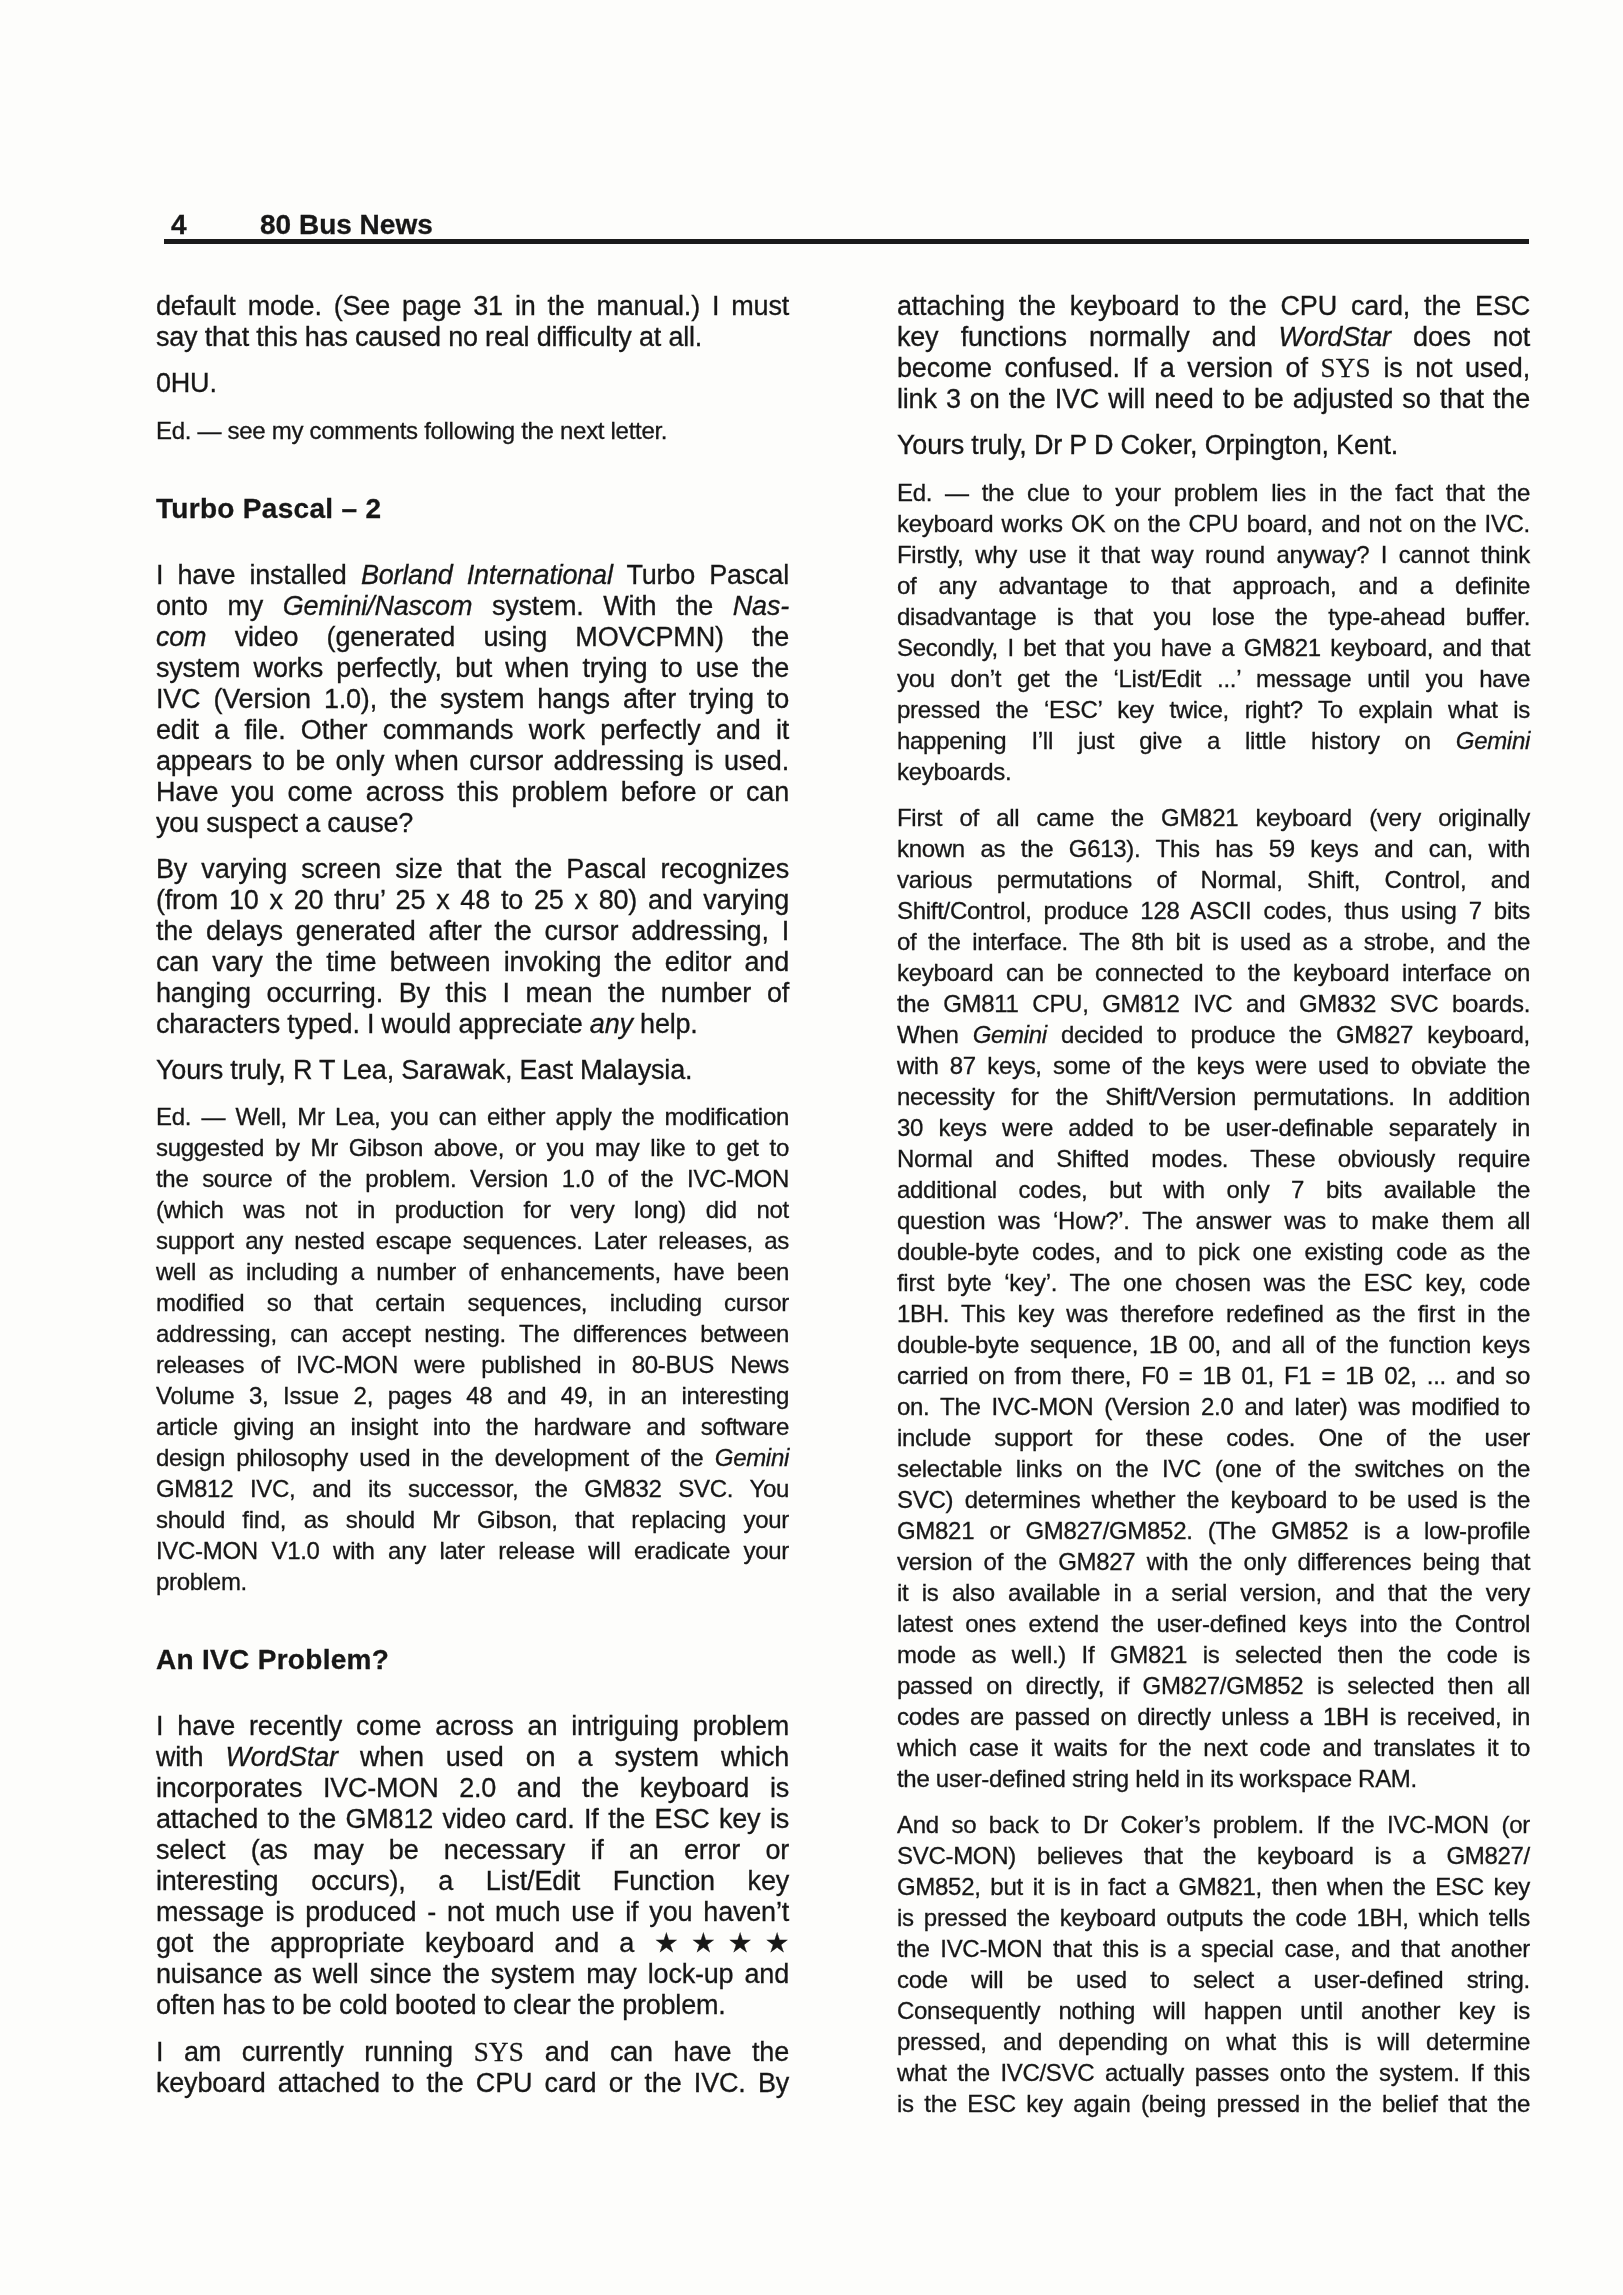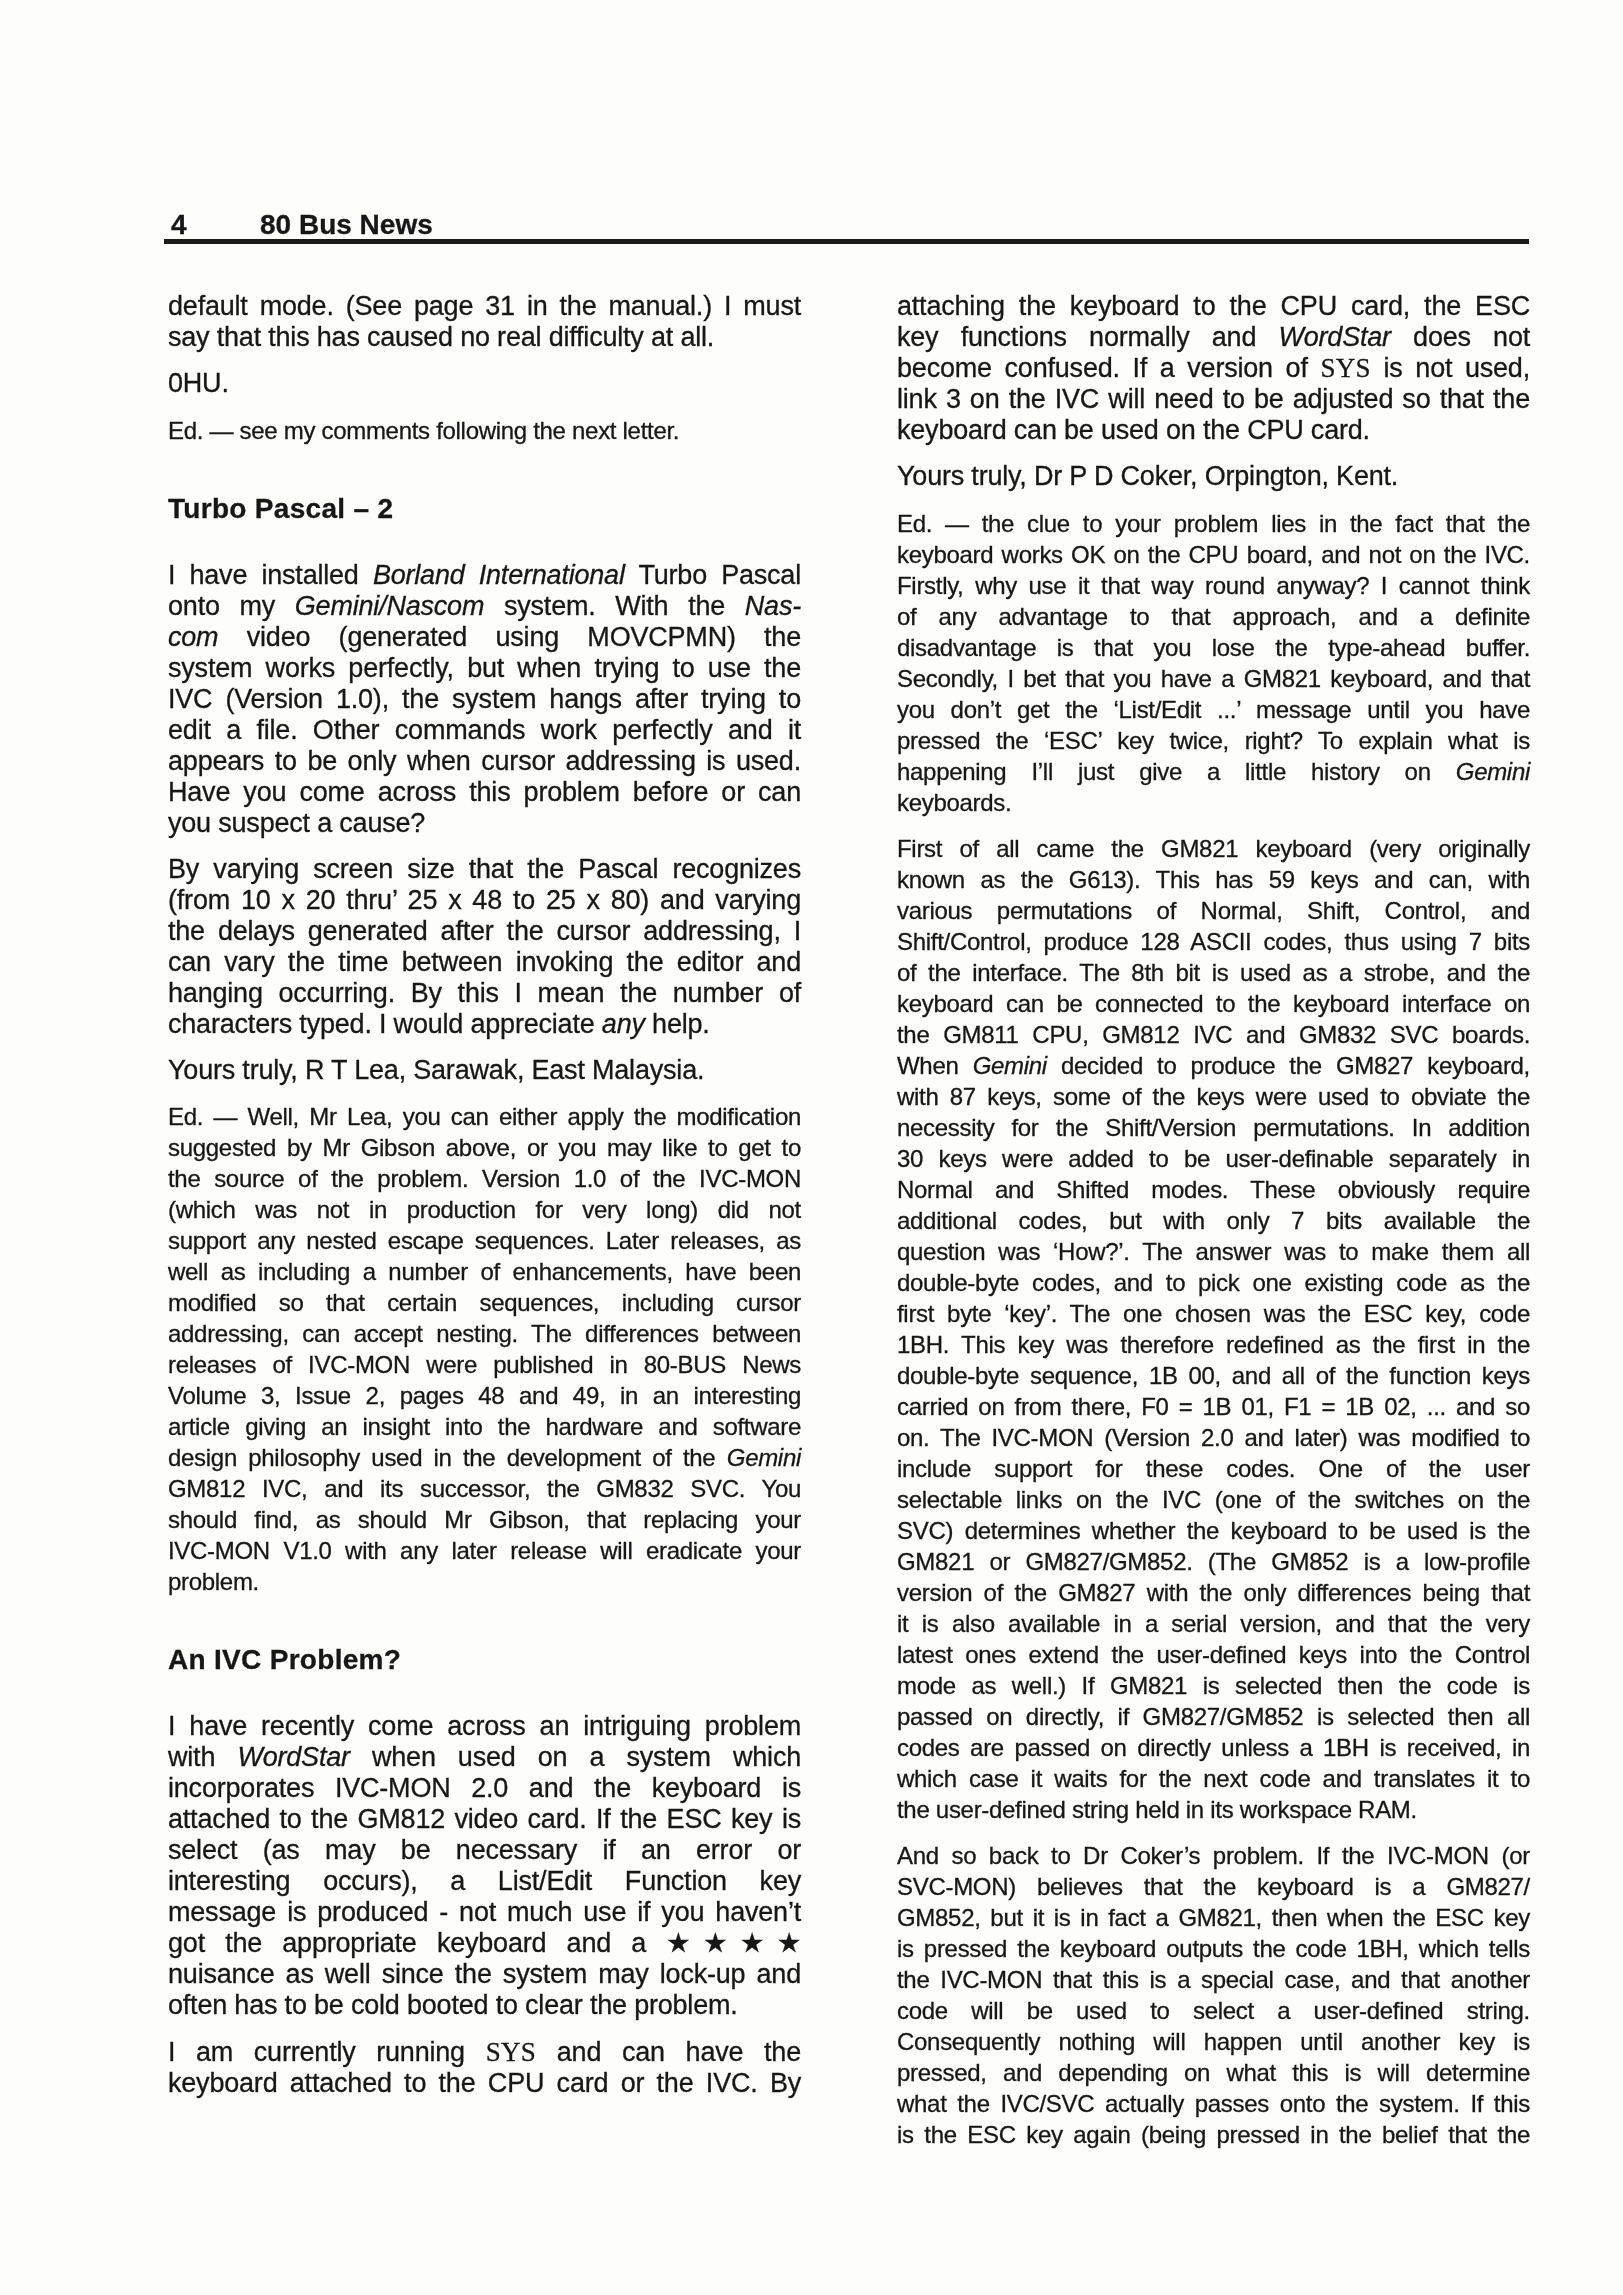--- a/index.html
+++ b/index.html
@@ -17,21 +17,21 @@
     font-size:28px;font-weight:700;line-height:28px;
     white-space:nowrap;
   }
   .hdr-num{left:171px;}
   .hdr-title{left:260px;}
   .rule{
     position:absolute;left:164px;top:239px;
     width:1365px;height:4.9px;background:#1b1b1b;
   }
   .col{position:absolute;top:291px;width:633px;}
-  .col-left{left:168px;}
+  .col-left{left:156px;}
   .col-right{left:897px;}
   .para{margin:15.3px 0 0 0;}
   .col .para:first-child{margin-top:0;}
   .heading{
     margin:44px 0 33px 0;
     font-size:28px;font-weight:700;line-height:37px;
     letter-spacing:0.3px;
   }
   .line{
     height:31px;line-height:31px;
@@ -122,21 +122,20 @@
         <div class="line">I am currently running <span class="sys">SYS</span> and can have the</div>
         <div class="line">keyboard attached to the CPU card or the IVC. By</div>
       </div>
     </div>
   <div class="col col-right" id="col-right">
       <div class="para letter">
         <div class="line">attaching the keyboard to the CPU card, the ESC</div>
         <div class="line">key functions normally and <span class="it">WordStar</span> does not</div>
         <div class="line">become confused. If a version of <span class="sys">SYS</span> is not used,</div>
         <div class="line">link 3 on the IVC will need to be adjusted so that the</div>
-        <div class="line last">keyboard can be used on the CPU card.</div>
       </div>
       <div class="para letter">
         <div class="line last">Yours truly, Dr P D Coker, Orpington, Kent.</div>
       </div>
       <div class="para editor">
         <div class="line">Ed. — the clue to your problem lies in the fact that the</div>
         <div class="line">keyboard works OK on the CPU board, and not on the IVC.</div>
         <div class="line">Firstly, why use it that way round anyway? I cannot think</div>
         <div class="line">of any advantage to that approach, and a definite</div>
         <div class="line">disadvantage is that you lose the type-ahead buffer.</div>

